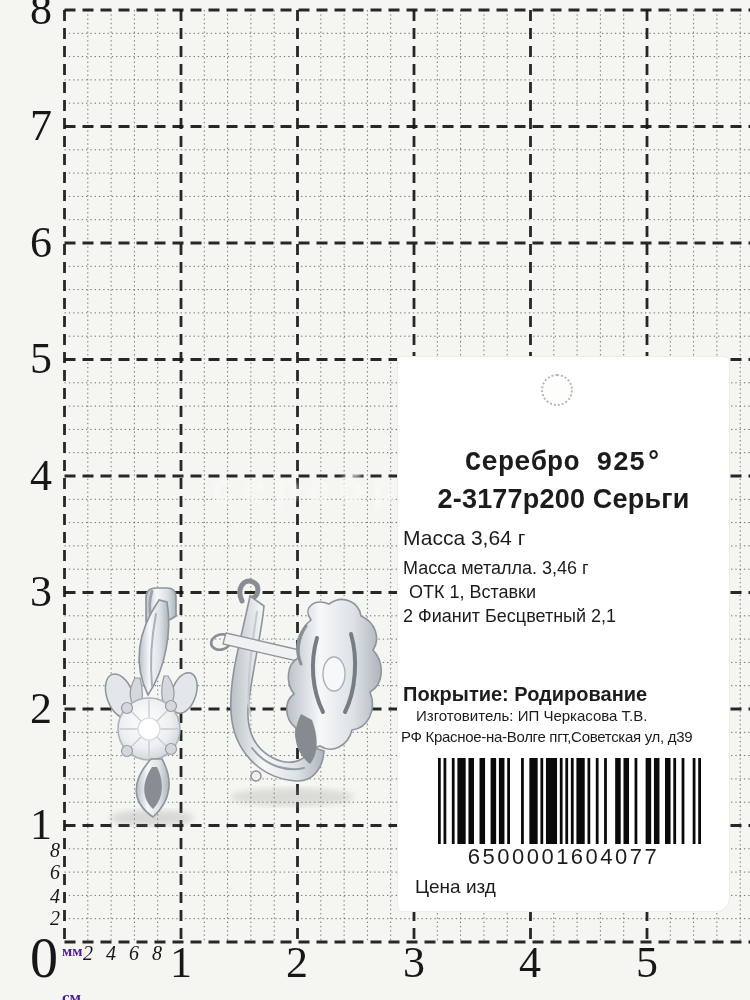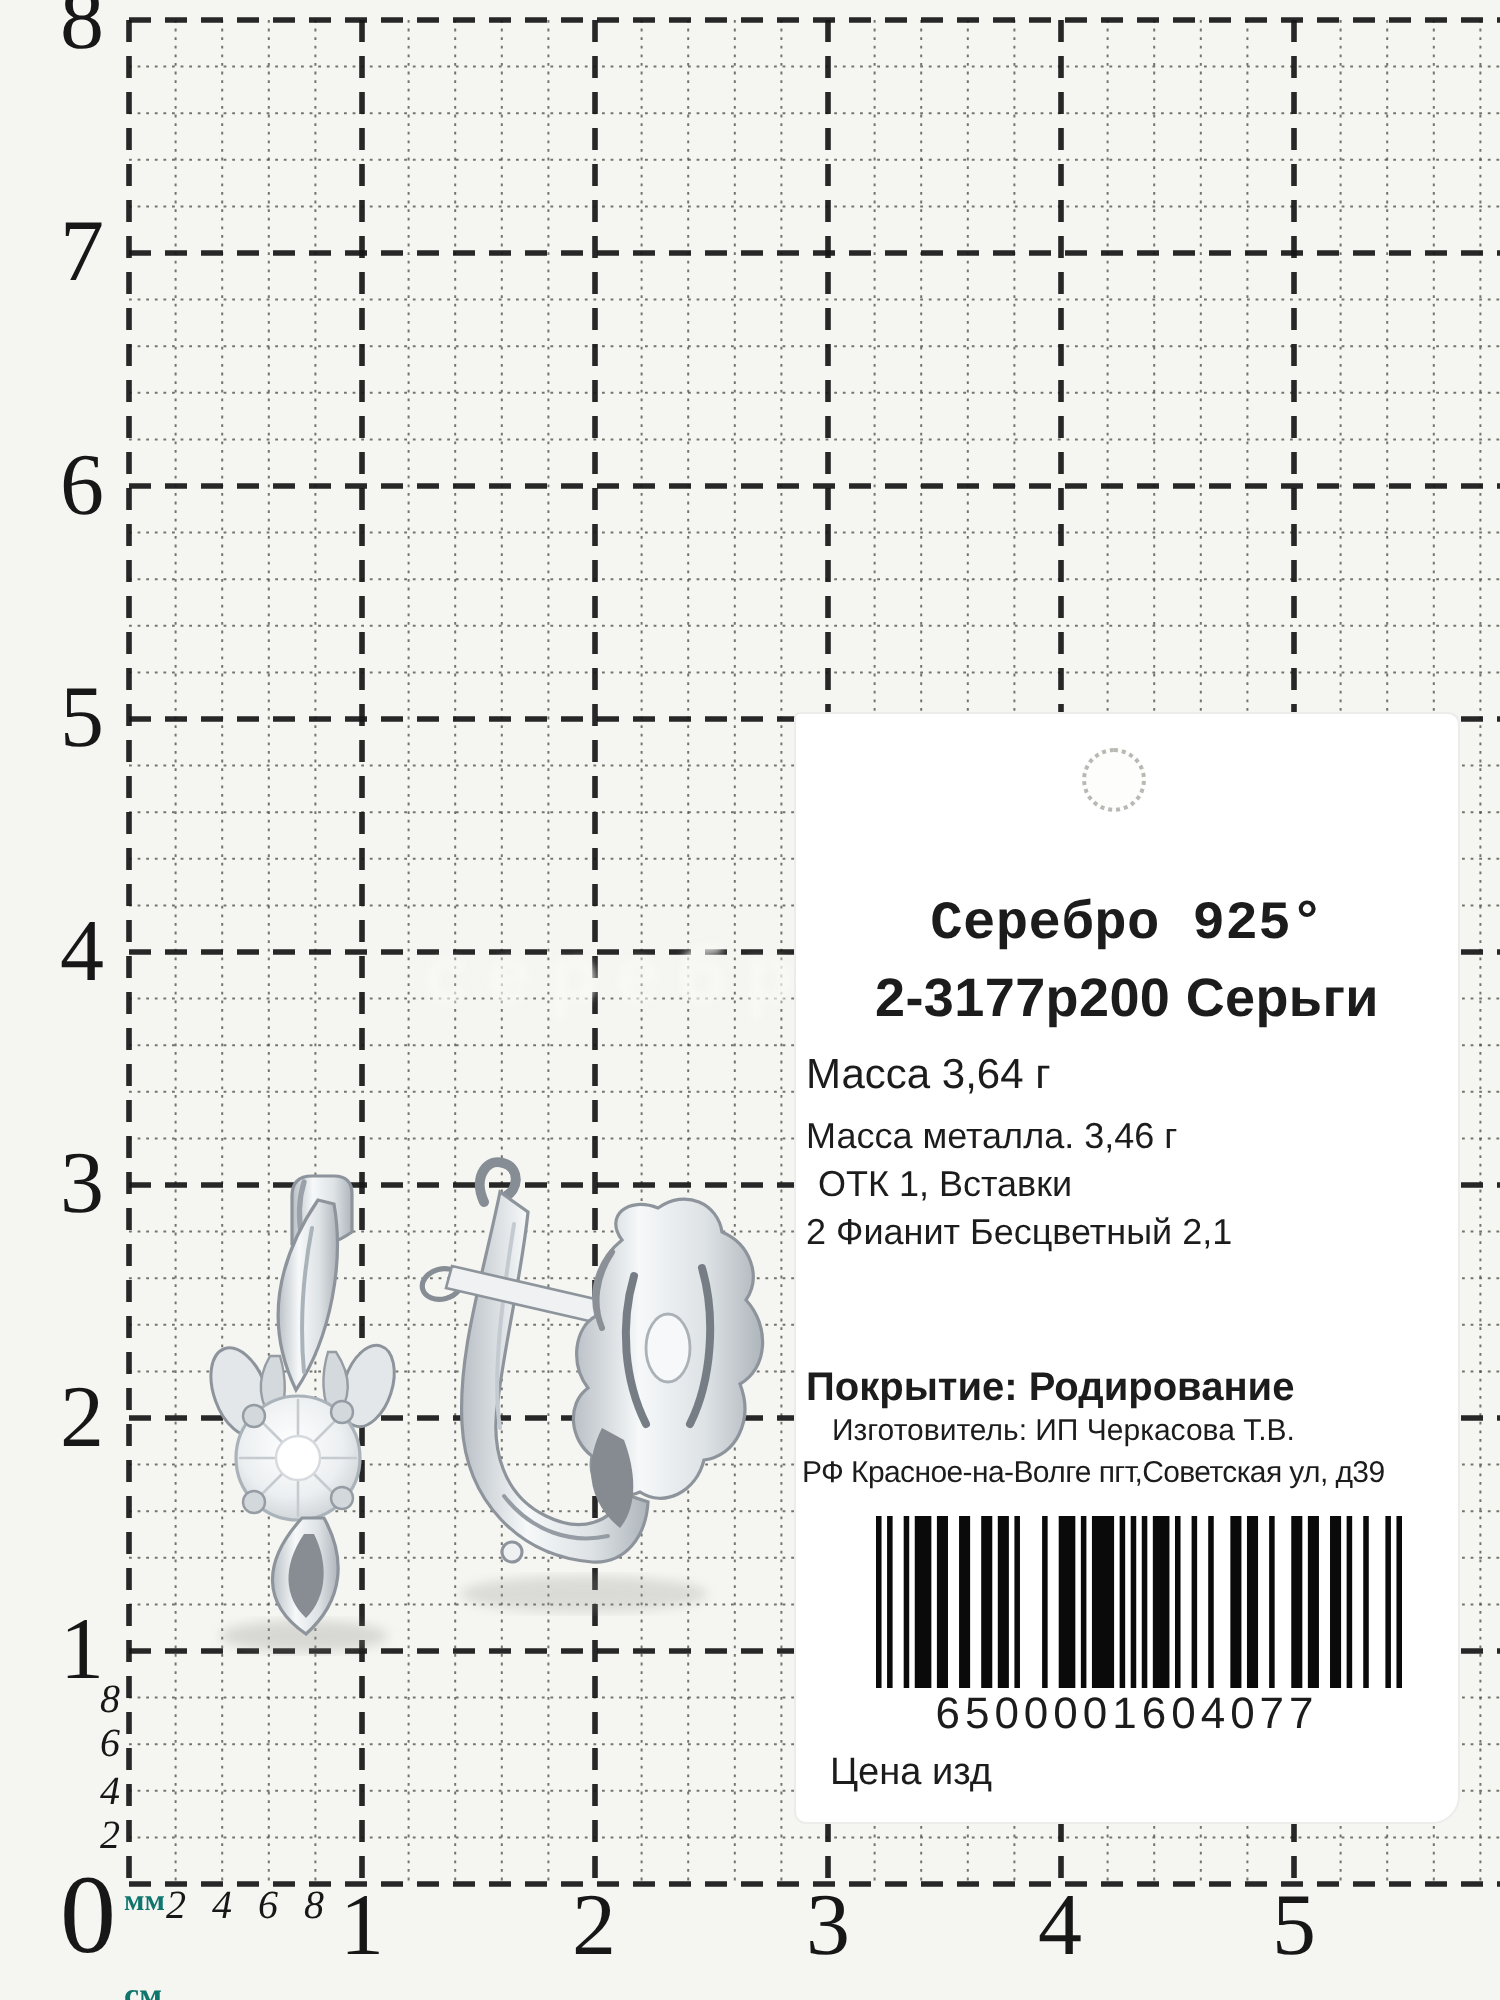--- a/index.html
+++ b/index.html
@@ -22,21 +22,21 @@
   .cmL.n2{left:2px;top:687px;} .cmL.n1{left:2px;top:803px;}
   .zero{left:26px;top:930px;font-size:56px;line-height:56px;width:36px;text-align:center;}
   .mmv{font-size:20px;line-height:20px;font-style:italic;width:16px;text-align:right;}
   .mmv.m8{left:44px;top:840px;} .mmv.m6{left:44px;top:862px;}
   .mmv.m4{left:44px;top:886px;} .mmv.m2{left:44px;top:908px;}
   .mmh{font-size:20px;line-height:20px;font-style:italic;top:943px;width:16px;text-align:center;}
   .mmh.h2{left:80px;} .mmh.h4{left:103px;} .mmh.h6{left:126px;} .mmh.h8{left:149px;}
   .cmB{font-size:44px;line-height:44px;top:941px;width:40px;text-align:center;}
   .cmB.b1{left:161px;} .cmB.b2{left:277px;} .cmB.b3{left:394px;}
   .cmB.b4{left:510px;} .cmB.b5{left:627px;}
-  .unit{font-family:"Liberation Serif",serif;font-weight:bold;color:#0f766e;position:absolute;z-index:2;}
+  .unit{font-family:"Liberation Serif",serif;font-weight:bold;color:#4c1d95;position:absolute;z-index:2;}
   .unit.mm{left:62px;top:943px;font-size:15px;}
   .unit.cm{left:62px;top:960px;font-size:17px;margin-top:28px;}
 
   
   .watermark{position:absolute;left:212px;top:466px;z-index:2;
              font-size:40px;font-weight:bold;letter-spacing:9px;
              color:rgba(248,248,245,.92);filter:blur(2px);}
 
   
   .earrings{position:absolute;left:85px;top:558px;width:300px;height:275px;z-index:3;}

